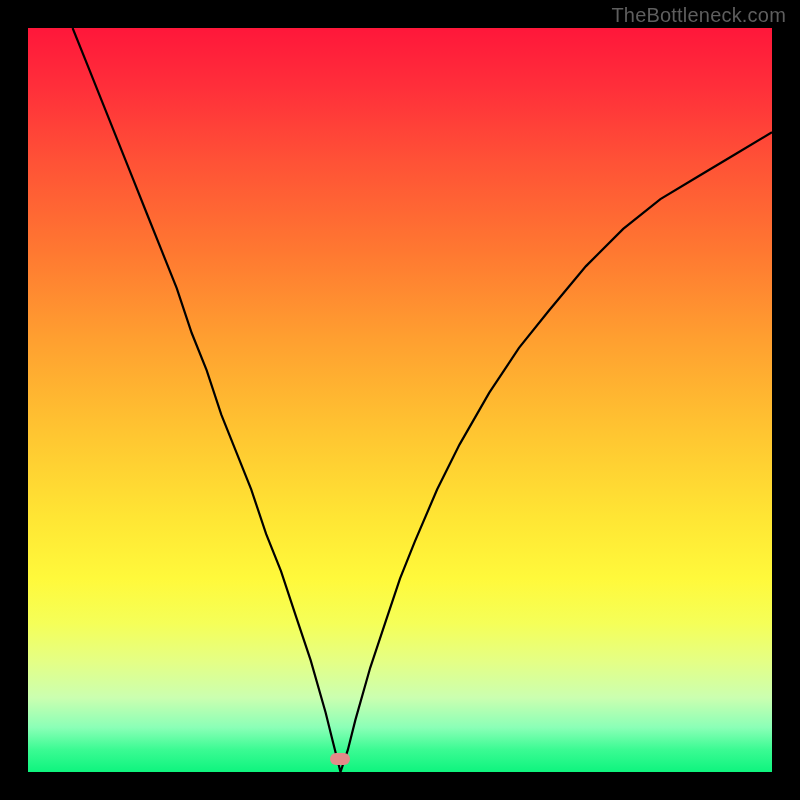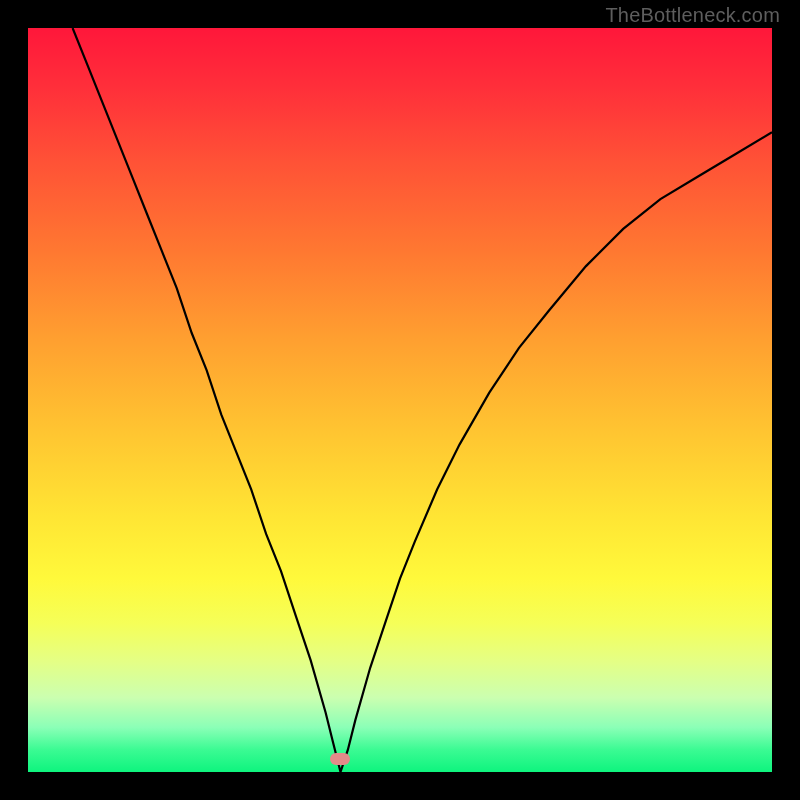--- a/index.html
+++ b/index.html
@@ -36,21 +36,21 @@
       #e5ff84 85%,
       #cbffb0 90%,
       #8bffb7 94%,
       #3bfb93 97%,
       #0ef47e 100%
     );
   }
   .watermark {
     position: absolute;
     top: 4px;
-    right: 20px;
+    right: 14px;
     color: #5e5e5e;
     font-size: 20px;
     font-weight: 500;
     letter-spacing: 0.2px;
     z-index: 10;
   }
   svg.curve {
     position: absolute;
     left: 0; top: 0;
     width: 744px;

